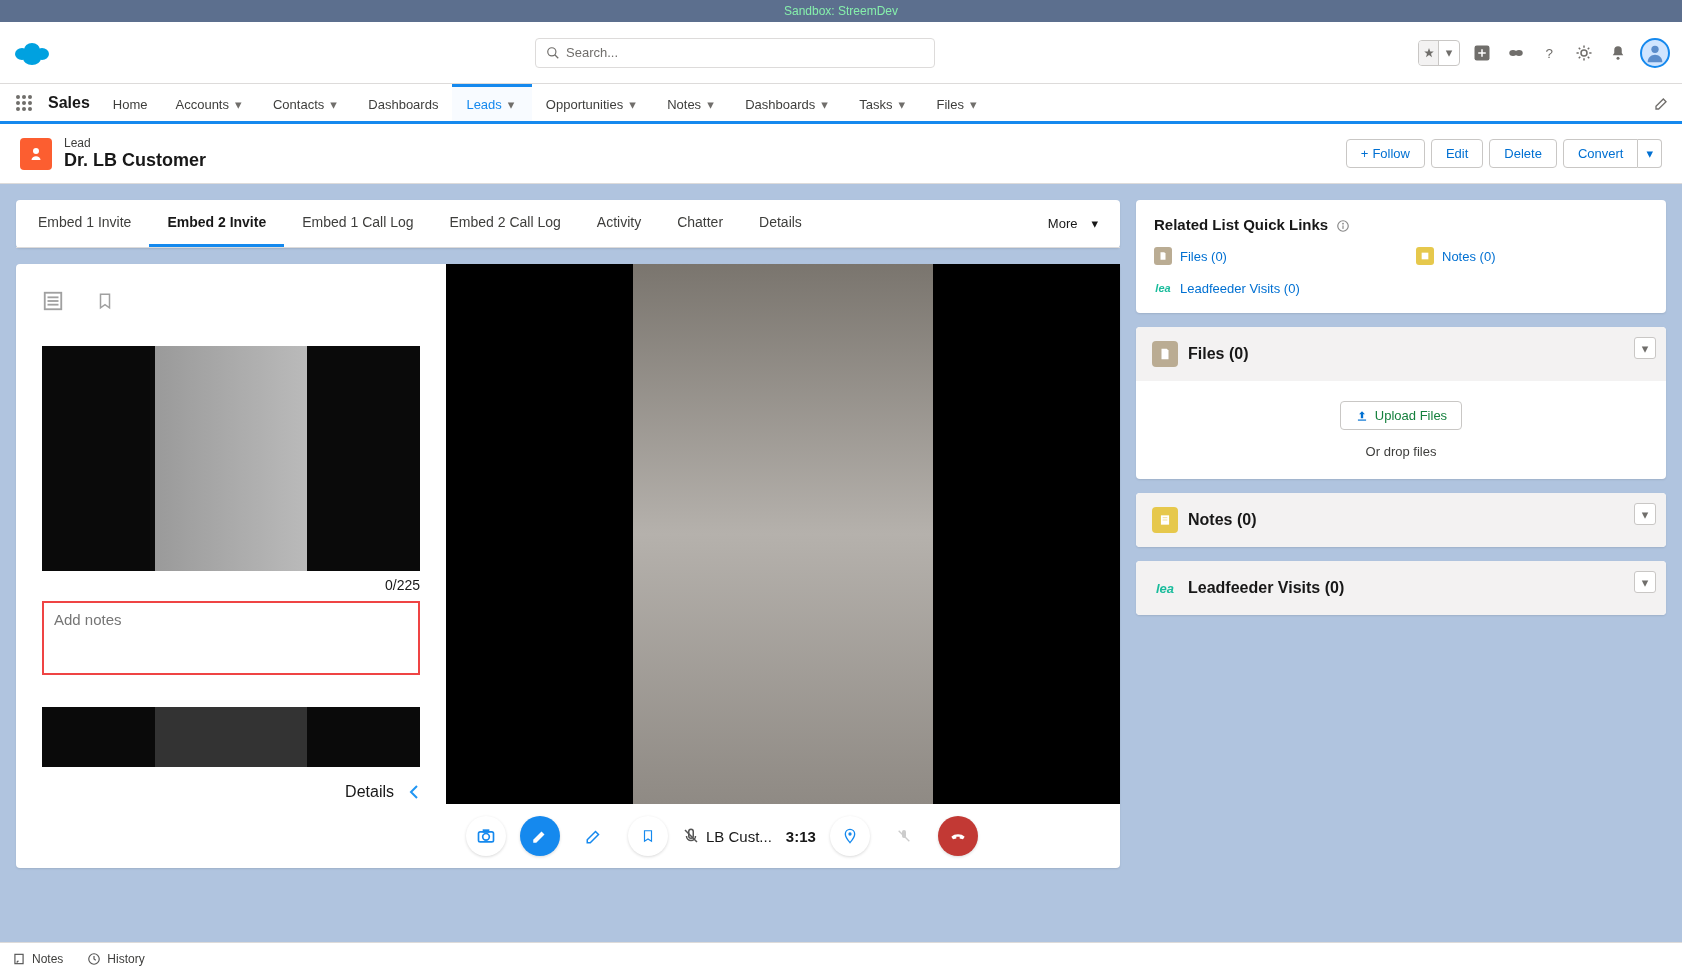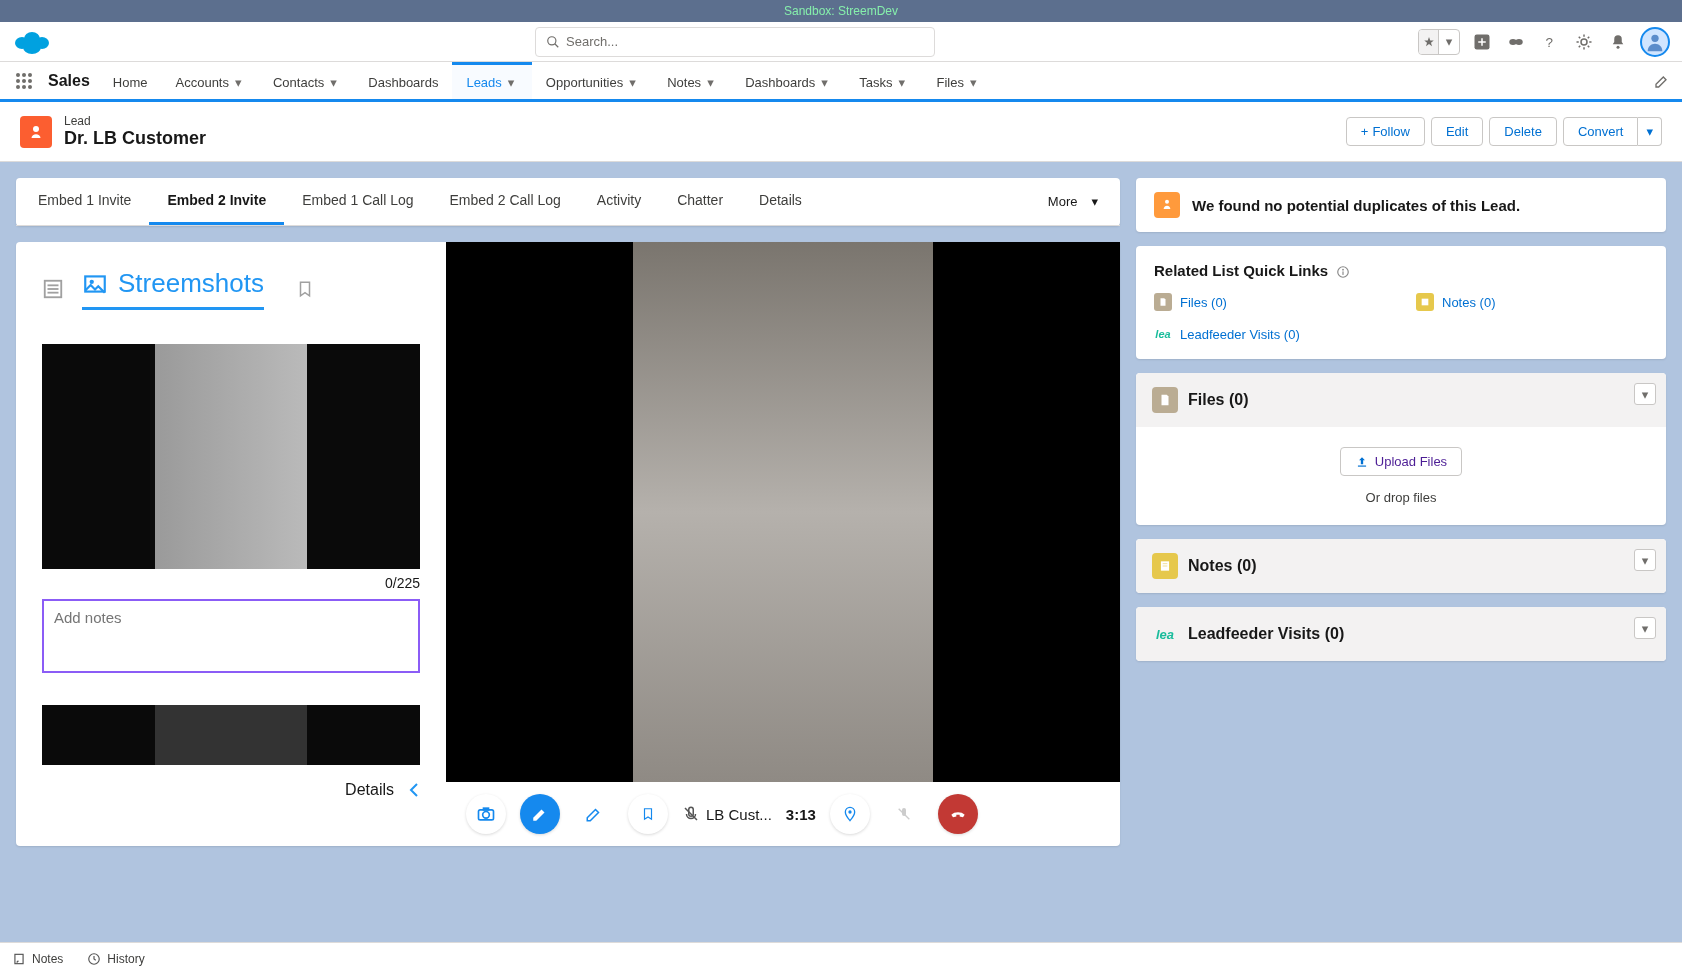--- a/index.html
+++ b/index.html
@@ -2,21 +2,21 @@
 <html><head>
 <meta charset="utf-8">
 <style>
 * { box-sizing: border-box; margin: 0; padding: 0; }
 body { font-family: -apple-system, BlinkMacSystemFont, "Segoe UI", Arial, sans-serif; font-size: 13px; color: #181818; background: #b0c4df; width: 1682px; height: 974px; overflow: hidden; }
 
 
 .sandbox-bar { background: #5c6f8e; color: #86efac; text-align: center; font-size: 12px; padding: 4px 0; height: 22px; }
 
 
-.global-header { background: #fff; height: 40px; display: flex; align-items: center; padding: 0 12px; border-bottom: 1px solid #dddbda; }
+.global-header { background: #fff; height: 62px; display: flex; align-items: center; padding: 0 12px; border-bottom: 1px solid #dddbda; }
 .sf-logo { width: 40px; height: 28px; display: flex; align-items: center; justify-content: center; }
 .search-wrap { flex: 1; display: flex; justify-content: center; }
 .search-box { width: 400px; height: 30px; border: 1px solid #dddbda; border-radius: 4px; background: #fff; display: flex; align-items: center; padding: 0 10px; color: #706e6b; }
 .search-box svg { margin-right: 6px; }
 .header-icons { display: flex; align-items: center; gap: 10px; color: #706e6b; }
 .header-icons .hicon { display: flex; align-items: center; justify-content: center; width: 24px; height: 24px; cursor: pointer; }
 .star-split { display: flex; border: 1px solid #c9c7c5; border-radius: 4px; overflow: hidden; }
 .star-split > div { width: 20px; height: 24px; display: flex; align-items: center; justify-content: center; }
 .star-split > div:first-child { border-right: 1px solid #c9c7c5; background: #f3f2f2; }
 .avatar { width: 30px; height: 30px; border-radius: 50%; background: #d0e5ff; border: 2px solid #1589ee; display: flex; align-items: center; justify-content: center; }
@@ -57,21 +57,21 @@
 
 .streem-card { margin-top: 16px; min-height: 560px; padding: 0; display: flex; }
 .streem-left { width: 430px; border-right: none; display: flex; flex-direction: column; }
 .streem-head { display: flex; align-items: center; gap: 18px; padding: 26px 26px 0 26px; }
 .streem-head-icon { width: 22px; color: #a0a0a0; cursor: pointer; }
 .streem-title-wrap { display: flex; align-items: center; gap: 10px; color: #2196f3; border-bottom: 3px solid #2196f3; padding-bottom: 8px; }
 .streem-title { font-size: 26px; color: #2196f3; }
 .bookmark-icon { color: #a0a0a0; cursor: pointer; margin-left: 14px; }
 .thumb { margin: 34px 26px 0 26px; height: 225px; background: linear-gradient(to right, #0a0a0a 30%, #9a9a9a 30%, #bababa 70%, #0a0a0a 70%); }
 .char-count { text-align: right; margin: 6px 26px 0 0; font-size: 14px; color: #181818; }
-.notes-input { margin: 8px 26px 0 26px; border: 2px solid #8b5cf6; height: 74px; padding: 8px 10px; font-size: 15px; color: #888; resize: none; font-family: inherit; }
+.notes-input { margin: 8px 26px 0 26px; border: 2px solid #ef4444; height: 74px; padding: 8px 10px; font-size: 15px; color: #888; resize: none; font-family: inherit; }
 .thumb2 { margin: 32px 26px 0 26px; height: 60px; background: linear-gradient(to right, #0a0a0a 30%, #333 30%, #333 70%, #0a0a0a 70%); }
 .details-footer { display: flex; align-items: center; justify-content: flex-end; gap: 14px; padding: 16px 26px; font-size: 16px; }
 
 .streem-right { flex: 1; display: flex; flex-direction: column; }
 .video-area { flex: 1; background: #000; min-height: 540px; display: flex; justify-content: center; }
 .video-content { width: 300px; background: linear-gradient(to bottom, #7a756e 0%, #b5b1ac 50%, #8f8a84 100%); }
 
 .call-toolbar { display: flex; align-items: center; gap: 14px; padding: 12px 20px; }
 .tool-btn { width: 40px; height: 40px; border-radius: 50%; display: flex; align-items: center; justify-content: center; box-shadow: 0 1px 3px rgba(0,0,0,0.15); cursor: pointer; background: #fff; color: #1589ee; }
 .tool-btn.blue { background: #1589ee; color: #fff; }
@@ -97,21 +97,21 @@
 
 .section-card { }
 .section-header { background: #f3f2f2; padding: 14px 16px; display: flex; align-items: center; gap: 10px; border-radius: 4px 4px 0 0; position: relative; }
 .section-icon { width: 26px; height: 26px; border-radius: 4px; display: flex; align-items: center; justify-content: center; color: #fff; }
 .section-icon.files { background: #baac93; }
 .section-icon.notes { background: #e6c84c; }
 .section-icon.lea-i { background: transparent; color: #1abc9c; font-style: italic; font-weight: 700; font-size: 13px; }
 .section-title { font-weight: 700; font-size: 16px; }
 .section-chev { position: absolute; right: 10px; top: 10px; width: 22px; height: 22px; border: 1px solid #c9c7c5; border-radius: 3px; background: #fff; display: flex; align-items: center; justify-content: center; cursor: pointer; color: #706e6b; }
 .section-body { padding: 20px; text-align: center; }
-.upload-btn { border: 1px solid #c9c7c5; border-radius: 4px; padding: 6px 14px; display: inline-flex; align-items: center; gap: 6px; color: #4c1d95; cursor: pointer; background: #fff; font-size: 13px; }
+.upload-btn { border: 1px solid #c9c7c5; border-radius: 4px; padding: 6px 14px; display: inline-flex; align-items: center; gap: 6px; color: #15803d; cursor: pointer; background: #fff; font-size: 13px; }
 .drop-text { margin-top: 14px; font-size: 13px; color: #3e3e3c; }
 
 
 .util-bar { position: fixed; bottom: 0; left: 0; right: 0; background: #fff; border-top: 1px solid #dddbda; height: 32px; display: flex; align-items: center; padding: 0 12px; gap: 24px; font-size: 12px; color: #3e3e3c; }
 .util-item { display: flex; align-items: center; gap: 6px; cursor: pointer; }
 
 svg { display: block; }
 </style>
 </head>
 <body>
@@ -294,28 +294,20 @@
       <div class="streem-left">
         <div class="streem-head">
           <div class="streem-head-icon">
             <svg width="22" height="22" viewBox="0 0 24 24">
                 <rect x="3" y="3" width="18" height="18" fill="none" stroke="#a0a0a0" stroke-width="2"></rect>
                 <line x1="6" y1="8" x2="18" y2="8" stroke="#a0a0a0" stroke-width="2"></line>
                 <line x1="6" y1="12" x2="18" y2="12" stroke="#a0a0a0" stroke-width="2"></line>
                 <line x1="6" y1="16" x2="18" y2="16" stroke="#a0a0a0" stroke-width="2"></line>
               </svg>
           </div>
-          <div class="streem-title-wrap">
-            <svg width="26" height="26" viewBox="0 0 24 24">
-                <rect x="3" y="5" width="18" height="14" fill="none" stroke="#2196f3" stroke-width="2"></rect>
-                <circle cx="9" cy="10" r="2" fill="#2196f3"></circle>
-                <path d="M3 18l5-5 4 4 3-3 6 6" fill="none" stroke="#2196f3" stroke-width="2"></path>
-              </svg>
-            <span class="streem-title">Streemshots</span>
-          </div>
           <div class="bookmark-icon">
             <svg width="18" height="22" viewBox="0 0 24 24">
                 <path d="M6 3h12v18l-6-4-6 4z" fill="none" stroke="#a0a0a0" stroke-width="2"></path>
               </svg>
           </div>
         </div>
         <div class="thumb"></div>
         <div class="char-count">0/225</div>
         <textarea class="notes-input" placeholder="Add notes" style=""></textarea>
         <div class="thumb2"></div>
@@ -380,29 +372,20 @@
               <svg width="20" height="20" viewBox="0 0 24 24">
                 <path d="M4 13c2-2 5-3 8-3s6 1 8 3l-2 3-4-1v-2c-1-0.3-3-0.3-4 0v2l-4 1z" fill="#fff"></path>
               </svg>
             </div>
         </div>
       </div>
     </div>
   </div>
 
   <div class="side-col">
-    <div class="card dup-card">
-      <div class="dup-icon">
-        <svg width="16" height="16" viewBox="0 0 24 24">
-            <circle cx="12" cy="7" r="3" fill="#fff"></circle>
-            <path d="M7 18c0-3 2-5 5-5s5 2 5 5" fill="#fff"></path>
-          </svg>
-      </div>
-      <div class="dup-text">We found no potential duplicates of this Lead.</div>
-    </div>
 
     <div class="card ql-card">
       <div class="ql-title">
         <span>Related List Quick Links</span>
         <svg width="14" height="14" viewBox="0 0 24 24">
             <circle cx="12" cy="12" r="9" fill="none" stroke="#888" stroke-width="2"></circle>
             <circle cx="12" cy="8" r="1.5" fill="#888"></circle>
             <rect x="11" y="11" width="2" height="6" fill="#888"></rect>
           </svg>
       </div>

